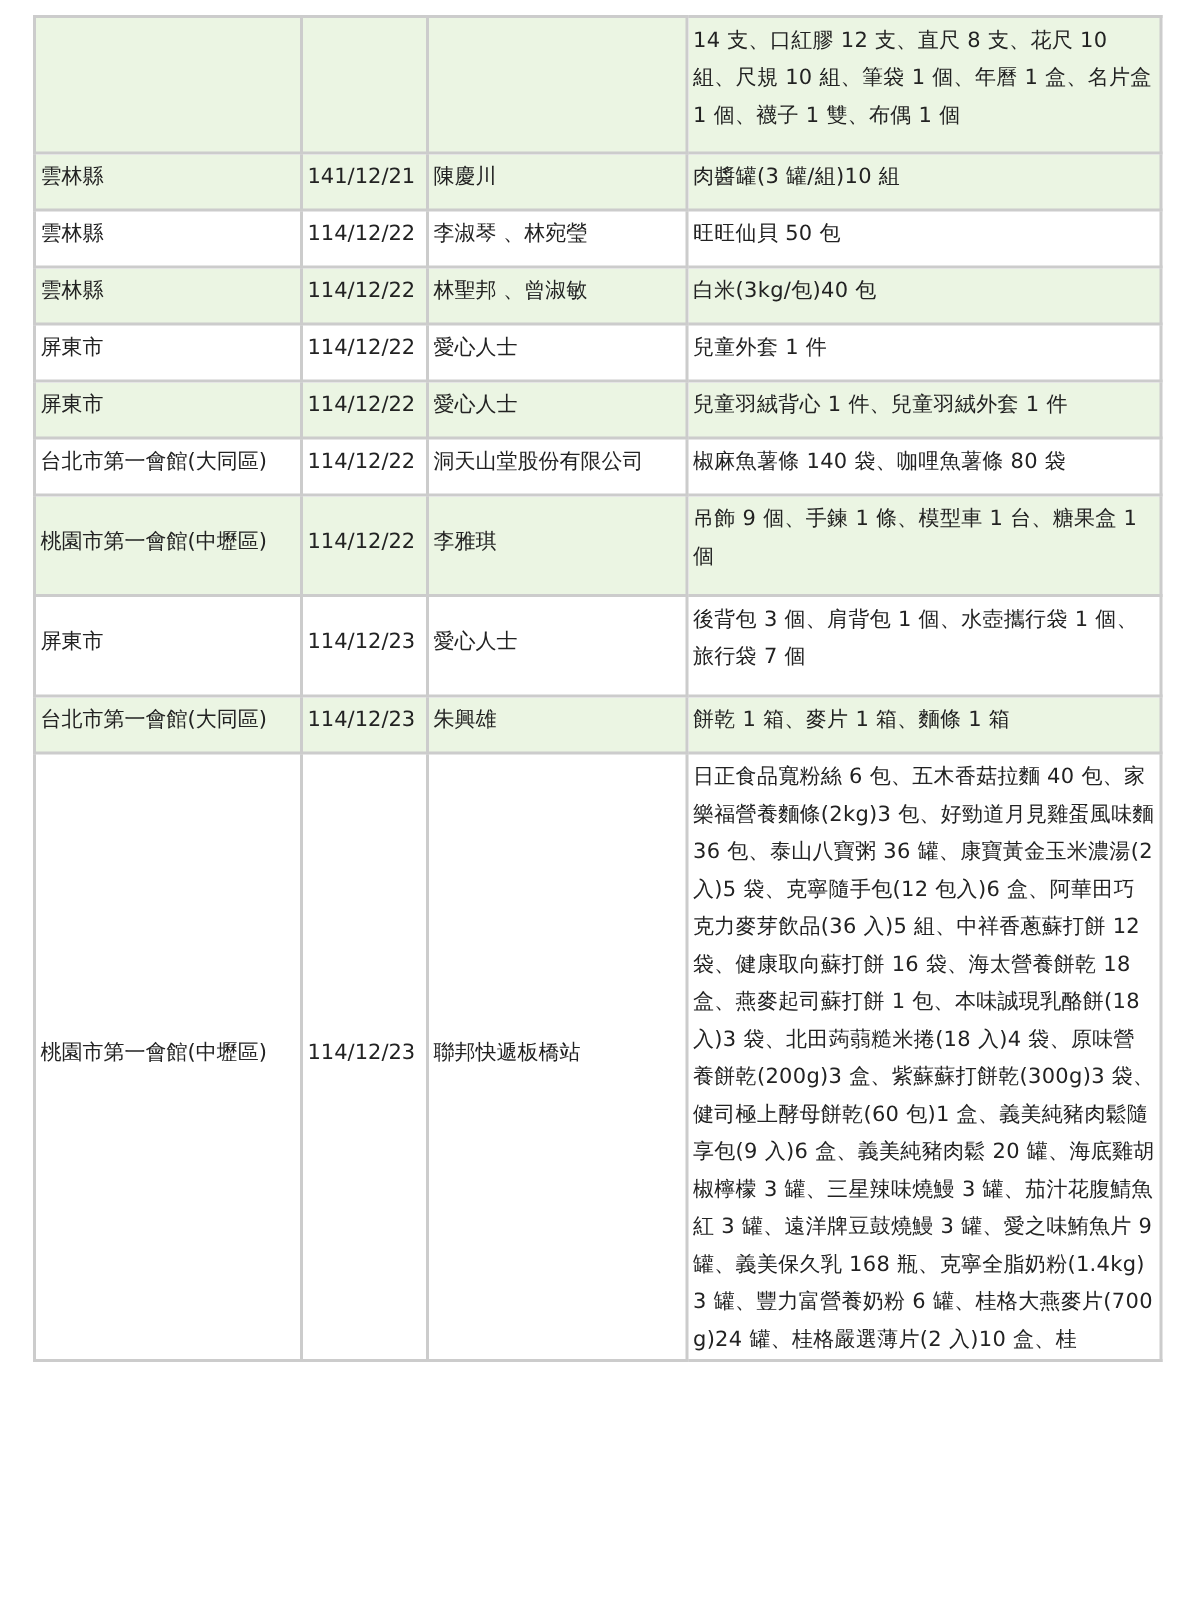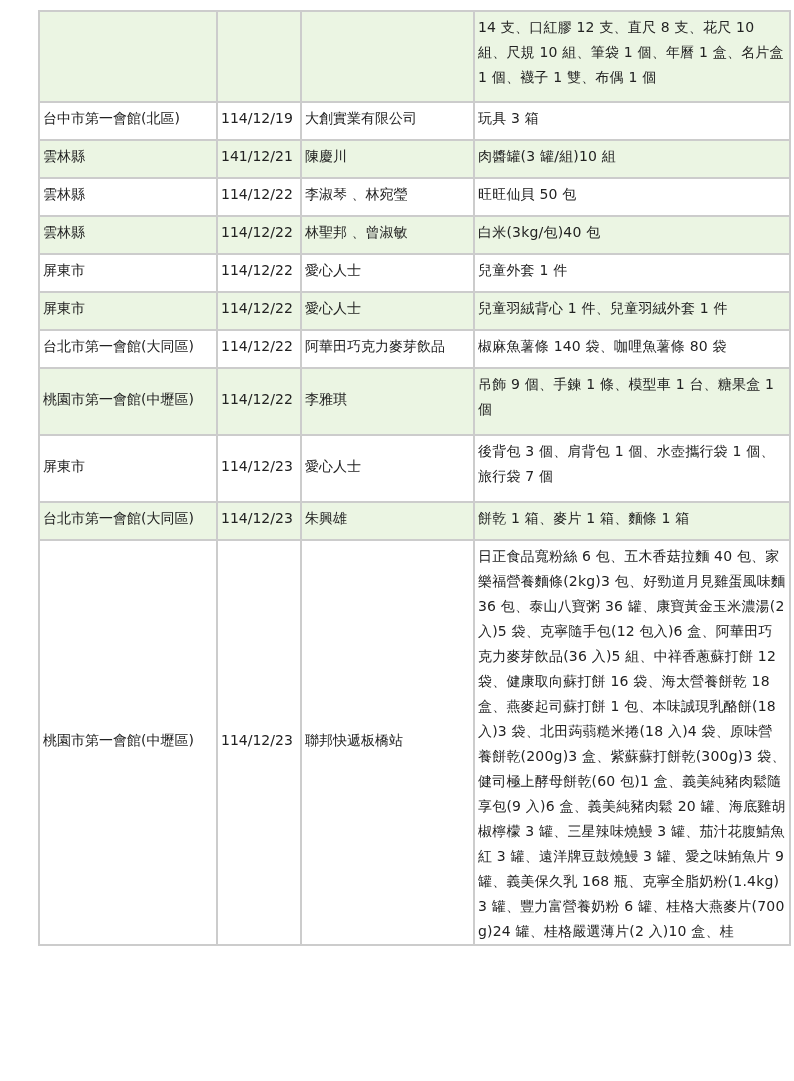--- a/index.html
+++ b/index.html
@@ -1,21 +1,21 @@
 <!DOCTYPE html>
 <html><head>
 <meta charset="utf-8">
 <style>
   html, body { margin: 0; padding: 0; background: #ffffff; }
   body { width: 794px; height: 1081px; overflow: hidden; position: relative;
          font-family: "DejaVu Sans", "Liberation Sans", sans-serif; color: #222; }
   table.donations {
     position: absolute; left: 22px; top: 10px;
     width: 751px; border-collapse: collapse; table-layout: fixed;
-    font-size: 14px; line-height: 25px; margin-left: 16px;
+    font-size: 14px; line-height: 25px;
   }
   table.donations td {
     border: 2px solid #cccccc;
     padding: 3px 3px 8px 3px;
     vertical-align: middle;
     word-break: break-all;
     overflow: hidden;
   }
   table.donations td.items { vertical-align: top; letter-spacing: 0.2px; }
   tr.shade td { background: #ebf5e3; }
@@ -37,26 +37,20 @@
       <col class="c3">
       <col class="c4">
     </colgroup>
   <tbody>
     <tr class="shade r-top">
       <td class="org"></td>
       <td class="date"></td>
       <td class="donor"></td>
       <td class="items">14 支、口紅膠 12 支、直尺 8 支、花尺 10 組、尺規 10 組、筆袋 1 個、年曆 1 盒、名片盒 1 個、襪子 1 雙、布偶 1 個</td>
     </tr>
-    <tr class="plain r-s">
-      <td class="org">台中市第一會館(北區)</td>
-      <td class="date">114/12/19</td>
-      <td class="donor">大創實業有限公司</td>
-      <td class="items">玩具 3 箱</td>
-    </tr>
     <tr class="shade r-s">
       <td class="org">雲林縣</td>
       <td class="date">141/12/21</td>
       <td class="donor">陳慶川</td>
       <td class="items">肉醬罐(3 罐/組)10 組</td>
     </tr>
     <tr class="plain r-s">
       <td class="org">雲林縣</td>
       <td class="date">114/12/22</td>
       <td class="donor">李淑琴 、林宛瑩</td>
@@ -76,21 +70,21 @@
     </tr>
     <tr class="shade r-s">
       <td class="org">屏東市</td>
       <td class="date">114/12/22</td>
       <td class="donor">愛心人士</td>
       <td class="items">兒童羽絨背心 1 件、兒童羽絨外套 1 件</td>
     </tr>
     <tr class="plain r-s">
       <td class="org">台北市第一會館(大同區)</td>
       <td class="date">114/12/22</td>
-      <td class="donor">阿華田巧克力麥芽飲品</td>
+      <td class="donor">洞天山堂股份有限公司</td>
       <td class="items">椒麻魚薯條 140 袋、咖哩魚薯條 80 袋</td>
     </tr>
     <tr class="shade r-m">
       <td class="org">桃園市第一會館(中壢區)</td>
       <td class="date">114/12/22</td>
       <td class="donor">李雅琪</td>
       <td class="items">吊飾 9 個、手鍊 1 條、模型車 1 台、糖果盒 1 個</td>
     </tr>
     <tr class="plain r-m">
       <td class="org">屏東市</td>

